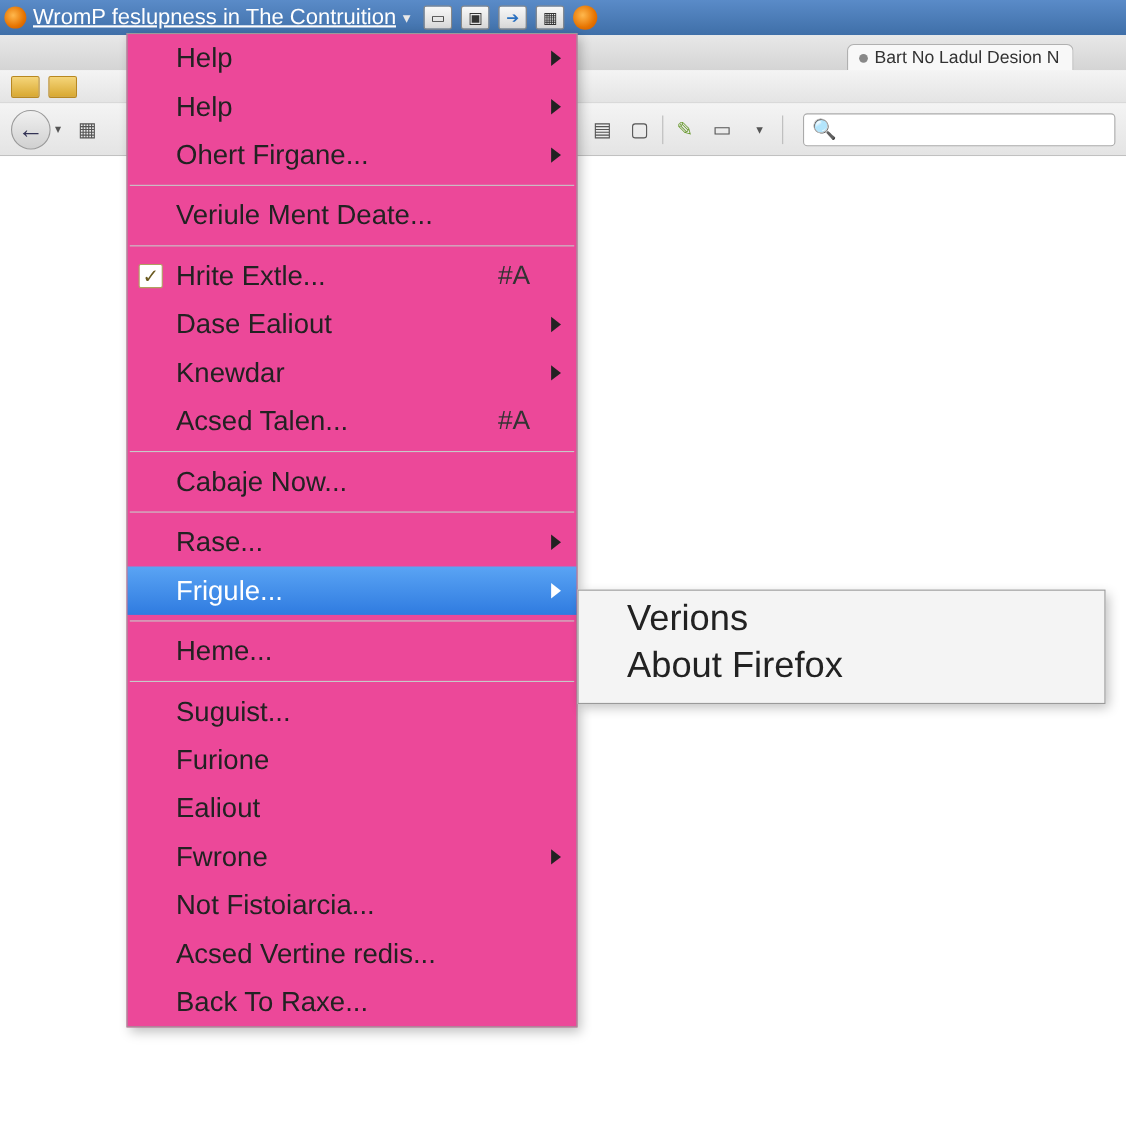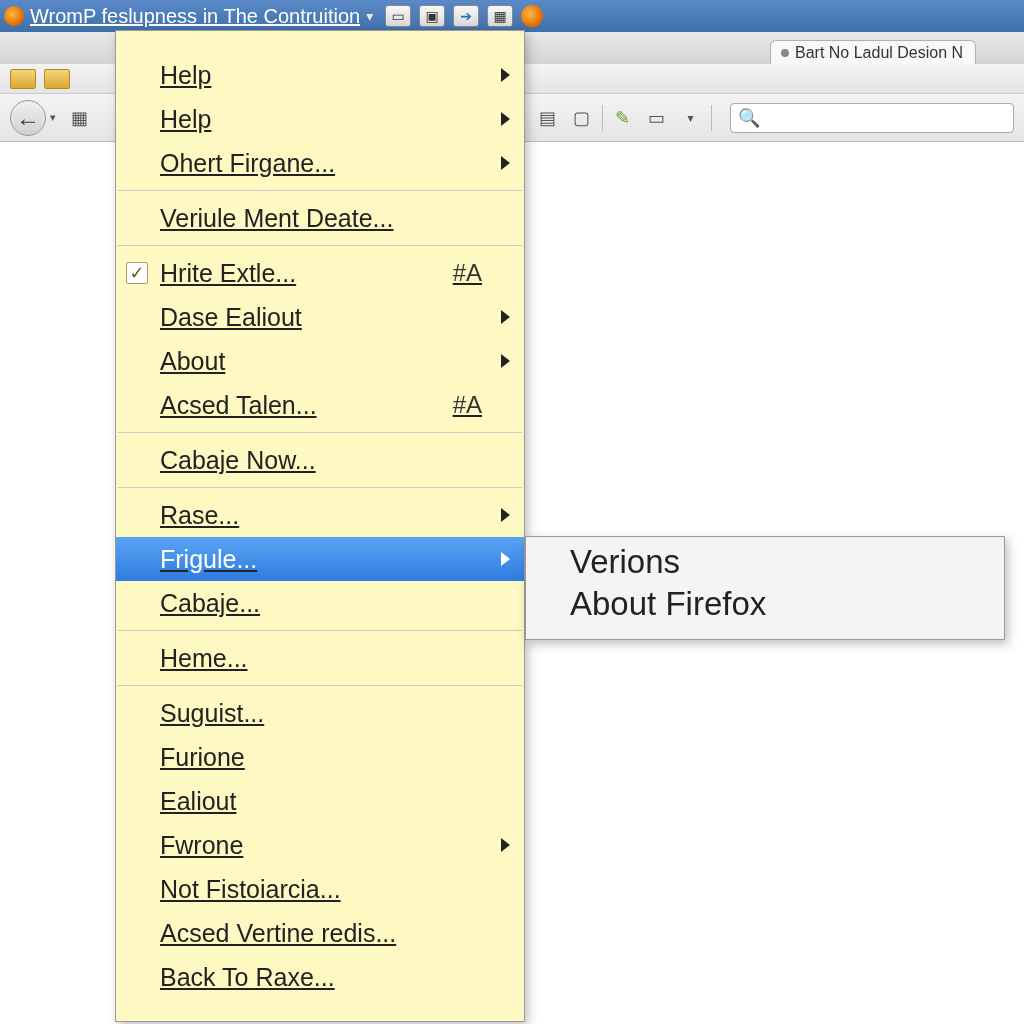--- a/index.html
+++ b/index.html
@@ -105,25 +105,24 @@
 .search-box input{border:none;outline:none;flex:1;font-size:18px;}
 .content{
   position:relative;
   background:#fff;
   height: calc(1024px - 32px - 32px - 30px - 48px);
 }
 .menu {
   position:absolute;
   left:115px; top:-112px;
   width:410px;
-  background:#fef9c3;
+  background:#ec4899;
   border:1px solid #9a9a9a;
   box-shadow:3px 4px 10px rgba(0,0,0,0.25);
-  padding:22px 0;
-  text-decoration:underline;
+  padding:0 0;
 }
 .menu-item{
   display:flex;align-items:center;
   height:44px;
   padding:0 16px 0 44px;
   position:relative;
   cursor:default;
   font-size:25px;
   color:#222;
 }
@@ -230,43 +229,40 @@
       <div class="menu-item">
         <div class="check">✓</div>
         <span class="lbl">Hrite Extle...</span>
         <span class="accel">#A</span>
       </div>
       <div class="menu-item">
         <span class="lbl">Dase Ealiout</span>
         <span class="arrow"></span>
       </div>
       <div class="menu-item">
-        <span class="lbl">About</span>
+        <span class="lbl">Knewdar</span>
         <span class="arrow"></span>
       </div>
       <div class="menu-item">
         <span class="lbl">Acsed Talen...</span>
         <span class="accel">#A</span>
       </div>
       <div class="menu-sep"></div>
       <div class="menu-item">
         <span class="lbl">Cabaje Now...</span>
       </div>
       <div class="menu-sep"></div>
       <div class="menu-item">
         <span class="lbl">Rase...</span>
         <span class="arrow"></span>
       </div>
       <div class="menu-item highlight">
         <span class="lbl">Frigule...</span>
         <span class="arrow"></span>
       </div>
-      <div class="menu-item">
-        <span class="lbl">Cabaje...</span>
-      </div>
       <div class="menu-sep"></div>
       <div class="menu-item">
         <span class="lbl">Heme...</span>
       </div>
       <div class="menu-sep"></div>
       <div class="menu-item">
         <span class="lbl">Suguist...</span>
       </div>
       <div class="menu-item">
         <span class="lbl">Furione</span>

